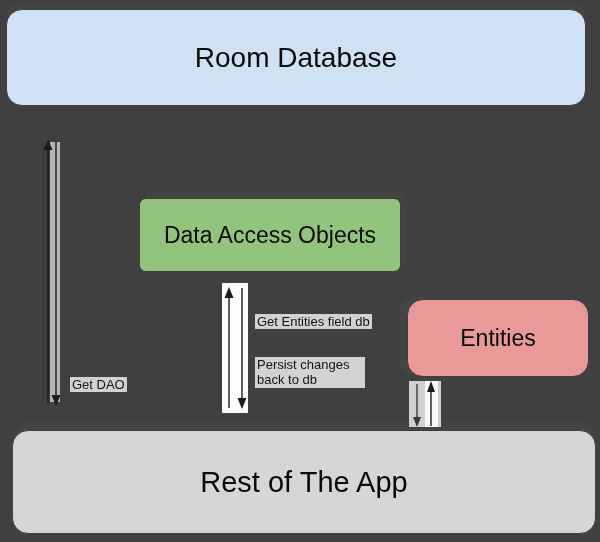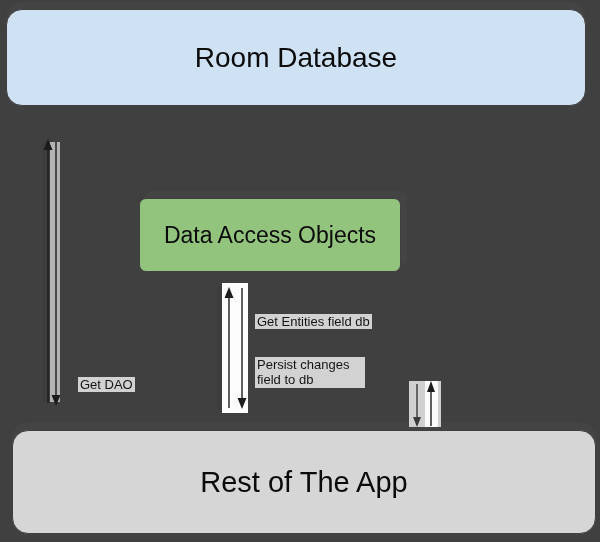--- a/index.html
+++ b/index.html
@@ -16,41 +16,44 @@
   .node-dao{left:139px;top:198px;width:260px;height:72px;background:#93c47d;
     font-size:23px;box-shadow:6px -7px 2px rgba(70,70,70,0.82);border-radius:7px;}
   .node-entities{left:407px;top:299px;width:180px;height:76px;background:#ea9999;
     font-size:23px;box-shadow:-8px -2px 2px rgba(70,70,70,0.82);}
   .node-rest{left:12px;top:430px;width:582px;height:102px;background:#d6d6d6;
     font-size:29px;box-shadow:0 -8px 2px rgba(70,70,70,0.82);}
   .edge-label{
     position:absolute;font-size:13px;line-height:1.18;color:#141414;
     background:#d2d2d2;padding:0 2px;white-space:nowrap;
   }
-  .lbl-get-dao{left:78px;top:377px;}
+  .lbl-get-dao{left:70px;top:377px;}
   .lbl-get-entities{left:255px;top:314px;}
   .lbl-persist{left:255px;top:357px;width:106px;white-space:normal;}
   .lbl-getset{left:443px;top:394px;}
   #arrows{position:absolute;left:0;top:0;width:600px;height:542px;}
   .watermark{
     position:absolute;right:8px;top:508px;font-size:19px;letter-spacing:1px;
     color:#c6b6b6;white-space:nowrap;
     text-shadow:1px 1px 0 rgba(255,255,255,0.85), -1px -1px 0 rgba(115,100,100,0.55);
   }
 </style>
 </head>
 <body>
 
 <div id="canvas">
 
   <div class="node node-room">
     <span>Room Database</span>
   </div>
   <div class="node node-dao">
     <span>Data Access Objects</span>
+  </div>
+  <div class="node node-entities">
+    <span>Entities</span>
   </div>
   <div class="node node-rest">
     <span>Rest of The App</span>
   </div>
 
   <svg id="arrows" viewBox="0 0 600 542">
 
     <g>
       <rect x="42" y="142" width="8" height="260" fill="#3d3d3d"></rect>
       <rect x="50" y="142" width="10" height="260" fill="#b4b4b4"></rect>
@@ -74,15 +77,15 @@
       <rect x="425" y="381" width="13" height="46" fill="#fbfbfb"></rect>
       <line x1="417" y1="384" x2="417" y2="417" stroke="#3a3a3a" stroke-width="1.4"></line>
       <path d="M417,427 L413,417 L421,417 Z" fill="#3a3a3a"></path>
       <line x1="431" y1="392" x2="431" y2="426" stroke="#1c1c1c" stroke-width="1.4"></line>
       <path d="M431,381 L427,392 L435,392 Z" fill="#1c1c1c"></path>
     </g>
   </svg>
 
   <div class="edge-label lbl-get-dao">Get DAO</div>
   <div class="edge-label lbl-get-entities">Get Entities field db</div>
-  <div class="edge-label lbl-persist">Persist changes field to db</div>
+  <div class="edge-label lbl-persist">Persist changes back to db</div>
 
 </div>
 
 </body></html>

